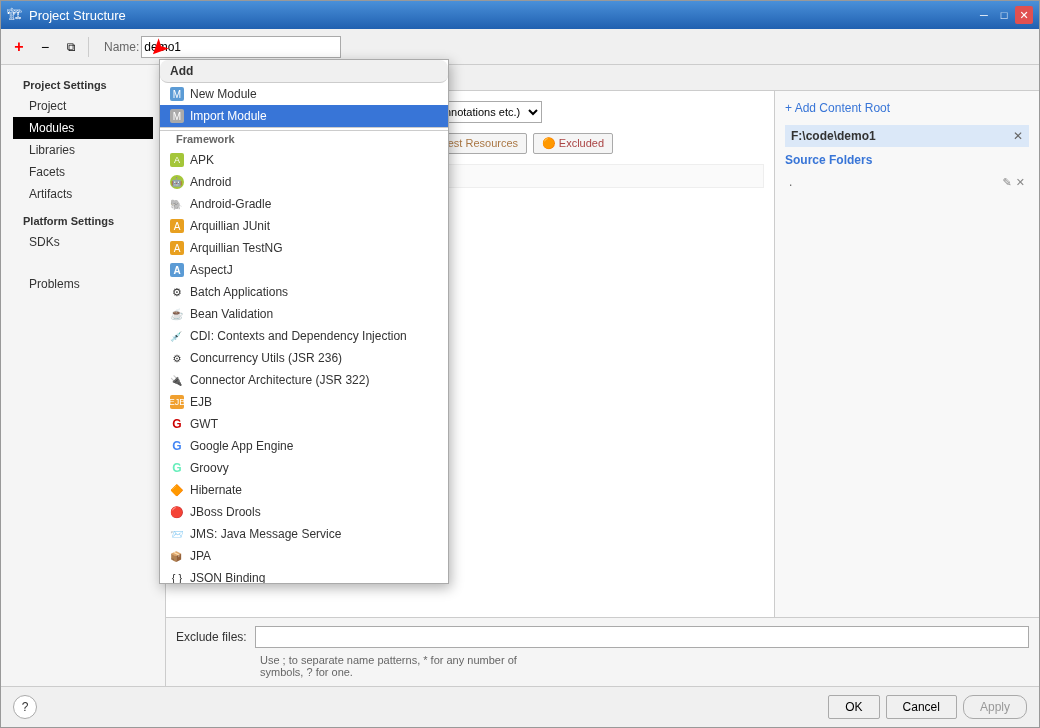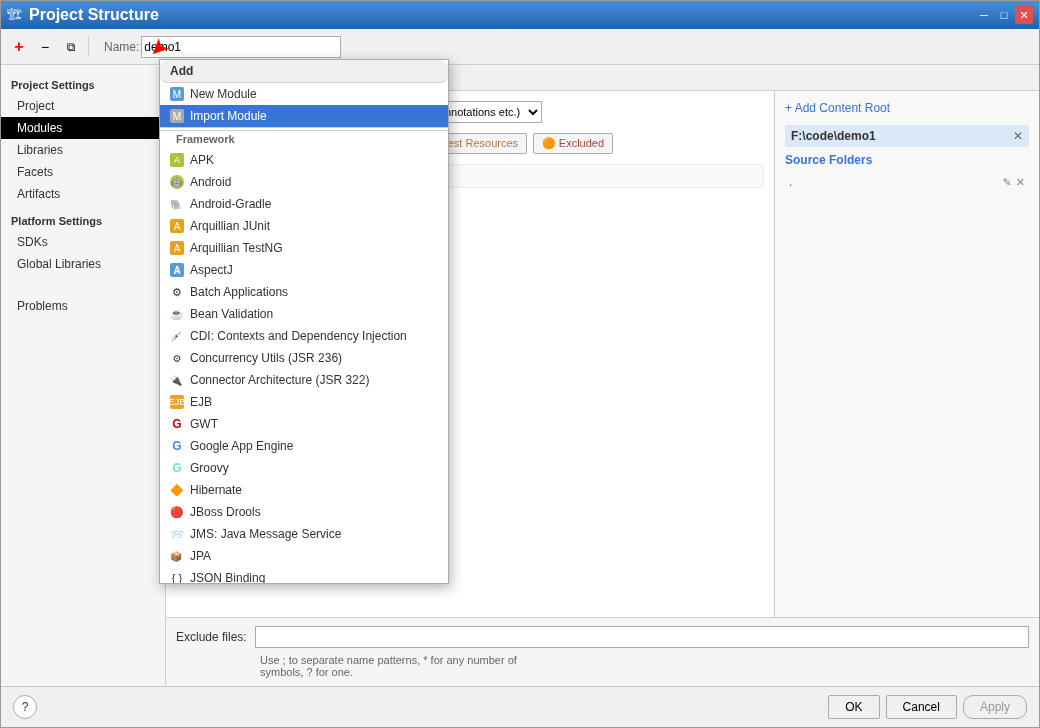--- a/index.html
+++ b/index.html
@@ -2,33 +2,33 @@
 <html><head>
   <meta charset="utf-8">
   <style>
     * { box-sizing: border-box; margin: 0; padding: 0; font-family: 'Segoe UI', Arial, sans-serif; font-size: 12px; }
     body { width: 1040px; height: 728px; background: #d4d0c8; overflow: hidden; }
     
     .window { width: 1040px; height: 728px; background: #f0f0f0; border: 1px solid #999; display: flex; flex-direction: column; }
     
     .title-bar { background: linear-gradient(to bottom, #4a90d9, #2060b0); display: flex; align-items: center; height: 28px; padding: 0 6px; color: white; }
     .title-bar-icon { width: 16px; height: 16px; margin-right: 6px; }
-    .title-bar-text { flex: 1; font-size: 16px; font-weight: bold; color: white; }
+    .title-bar-text { flex: 1; font-size: 13px; font-weight: normal; color: white; }
     .title-bar-btn { width: 18px; height: 18px; display: flex; align-items: center; justify-content: center; cursor: pointer; margin-left: 2px; color: white; font-size: 11px; }
     .title-bar-close { background: #e05050; border-radius: 2px; }
     
     .toolbar { background: #f0f0f0; border-bottom: 1px solid #ccc; display: flex; align-items: center; padding: 4px 6px; height: 36px; gap: 2px; }
     .toolbar-btn { width: 24px; height: 24px; background: transparent; border: 1px solid transparent; border-radius: 2px; cursor: pointer; display: flex; align-items: center; justify-content: center; font-size: 14px; }
     .toolbar-sep { width: 1px; height: 20px; background: #ccc; margin: 0 3px; }
     .name-label { color: #666; margin-left: 10px; }
     .name-input { border: 1px solid #aaa; padding: 2px 2px; height: 22px; width: 200px; background: white; }
     
     .main-area { display: flex; flex: 1; overflow: hidden; }
     
-    .sidebar { width: 165px; background: #f5f5f5; border-right: 1px solid #ccc; padding: 8px 0; }
+    .sidebar { width: 165px; background: #f5f5f5; border-right: 1px solid #ccc; padding: 8px 12px; }
     .sidebar-section-header { font-size: 11px; font-weight: bold; color: #333; padding: 6px 10px 4px 10px; }
     .sidebar-item { padding: 4px 10px 4px 16px; cursor: pointer; color: #333; font-size: 12px; }
     .sidebar-item.active { background: #000000; color: white; }
     .sidebar-section-header2 { font-size: 11px; font-weight: bold; color: #333; padding: 10px 10px 4px 10px; }
     
     .content-area { flex: 1; background: white; display: flex; flex-direction: column; }
     
     .tabs { display: flex; border-bottom: 1px solid #ccc; background: #f0f0f0; padding: 4px 8px 0 8px; gap: 4px; }
     .tab { padding: 4px 12px; border: 1px solid #ccc; border-bottom: none; background: #e0e0e0; cursor: pointer; border-radius: 3px 3px 0 0; font-size: 11px; color: #333; }
     
@@ -105,21 +105,20 @@
 
     <div class="sidebar">
       <div class="sidebar-section-header">Project Settings</div>
       <div class="sidebar-item">Project</div>
       <div class="sidebar-item active">Modules</div>
       <div class="sidebar-item">Libraries</div>
       <div class="sidebar-item">Facets</div>
       <div class="sidebar-item">Artifacts</div>
       <div class="sidebar-section-header2">Platform Settings</div>
       <div class="sidebar-item">SDKs</div>
-      <div class="sidebar-item">Global Libraries</div>
       <div style="height:20px;"></div>
       <div class="sidebar-item">Problems</div>
     </div>
 
     <div class="content-area">
 
       <div class="tabs">
         <div class="tab">Sources</div>
         <div class="tab">Paths</div>
         <div class="tab">Dependencies</div>

